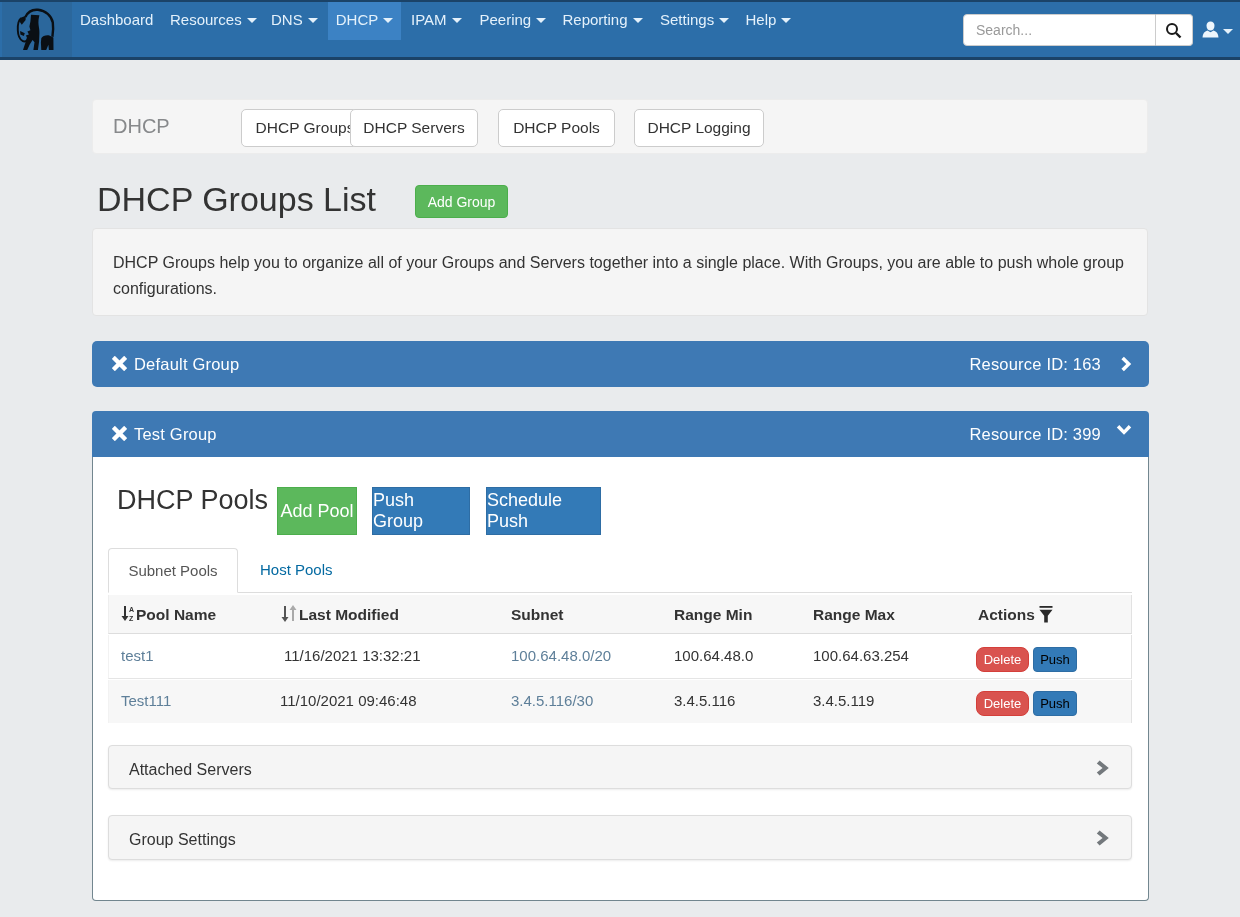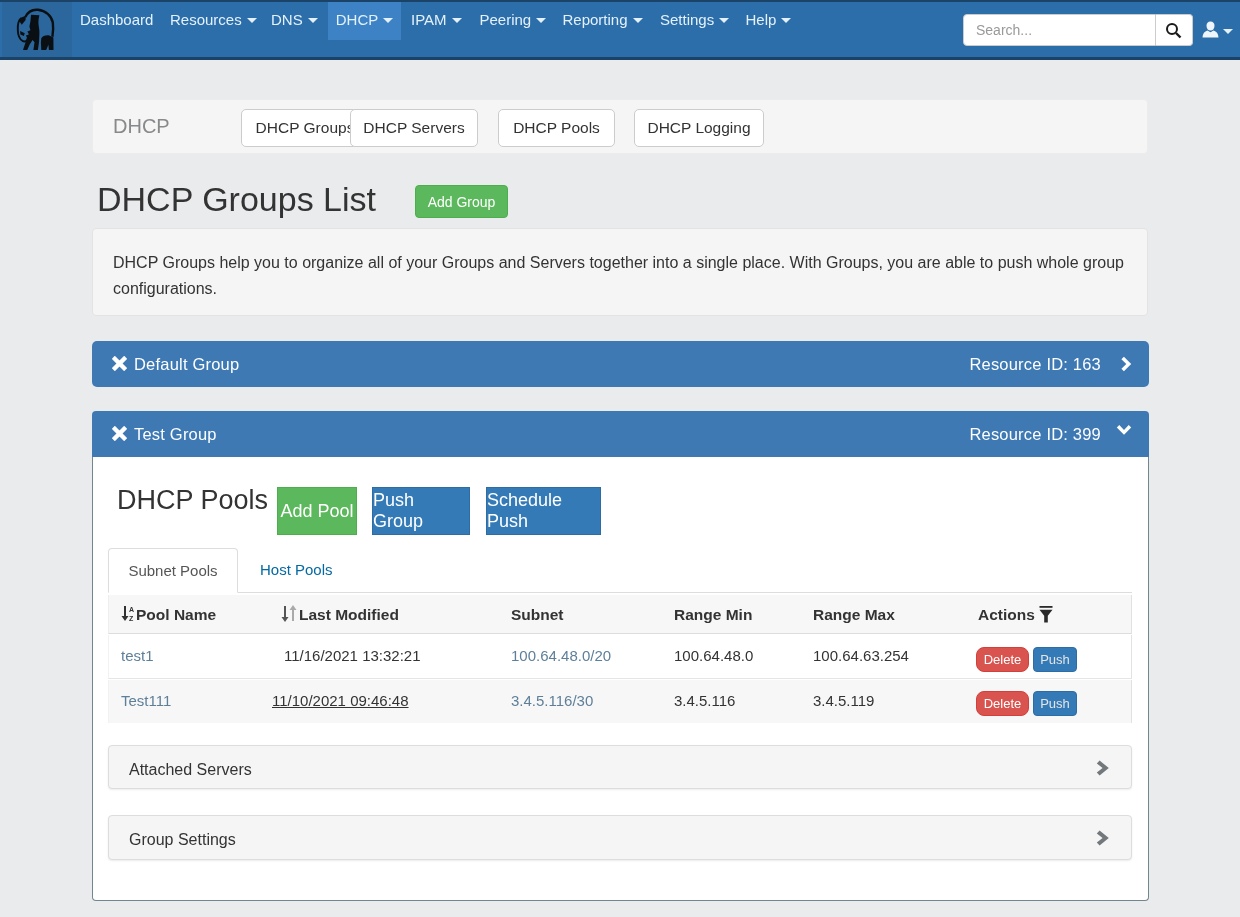--- a/index.html
+++ b/index.html
@@ -48,21 +48,21 @@
 .tabline { position:absolute; left:108px; top:592px; width:1024px; height:1px; background:#ddd; }
 .tab-active { position:absolute; left:108px; top:548px; width:130px; height:45px; background:#fff; border:1px solid #ddd; border-bottom:1px solid #fff; border-radius:4px 4px 0 0; font-size:15px; color:#555; display:flex; align-items:center; justify-content:center; }
 .tab-link { position:absolute; left:260px; top:561px; font-size:15px; color:#0369a1; }
 .thead { position:absolute; left:108px; top:595px; width:1024px; height:39px; background:#f7f7f7; border-bottom:1px solid #ddd; border-left:1px solid #eee; border-right:1px solid #e2e2e2; }
 .trow1 { position:absolute; left:108px; top:635px; width:1024px; height:44px; background:#fff; border-bottom:1px solid #e5e5e5; border-left:1px solid #f2f2f2; border-right:1px solid #e2e2e2; }
 .trow2 { position:absolute; left:108px; top:680px; width:1024px; height:43px; background:#f7f7f7; border-left:1px solid #f2f2f2; border-right:1px solid #e2e2e2; }
 .th { position:absolute; font-size:15.5px; font-weight:700; color:#333; top:11px; }
 .td { position:absolute; font-size:15px; color:#333; top:12px; }
 .td a, .mlink { color:#5e7f99; text-decoration:none; }
 .btn-del { position:absolute; width:53px; height:25px; background:#d9534f; border:1px solid #d43f3a; border-radius:8px; color:#fff; font-size:13px; display:flex; align-items:center; justify-content:center; }
-.btn-push { position:absolute; width:44px; height:25px; background:#337ab7; border:1px solid #2e6da4; border-radius:4px; color:#e5e5e5; font-size:13px; display:flex; align-items:center; justify-content:center; }
+.btn-push { position:absolute; width:44px; height:25px; background:#337ab7; border:1px solid #2e6da4; border-radius:4px; color:#000000; font-size:13px; display:flex; align-items:center; justify-content:center; }
 
 
 .acc-bar { position:absolute; left:108px; width:1024px; height:44px; background:#f5f5f5; border:1px solid #ddd; border-radius:4px; box-shadow:0 1px 2px rgba(0,0,0,0.08); }
 .acc-bar .alabel { position:absolute; left:20px; top:15px; font-size:16px; color:#333; }
 .acc-bar .achev { position:absolute; right:20px; top:14px; }
 </style>
 </head>
 <body>
 
 <div class="navbar">
@@ -181,21 +181,21 @@
   <div class="td" style="left:12px;"><a class="mlink">test1</a></div>
   <div class="td" style="left:175px;">11/16/2021 13:32:21</div>
   <div class="td" style="left:402px;"><a class="mlink">100.64.48.0/20</a></div>
   <div class="td" style="left:565px;">100.64.48.0</div>
   <div class="td" style="left:704px;">100.64.63.254</div>
   <div class="btn-del" style="left:867px; top:12px;">Delete</div>
   <div class="btn-push" style="left:924px; top:12px;">Push</div>
 </div>
 <div class="trow2">
   <div class="td" style="left:12px;"><a class="mlink">Test111</a></div>
-  <div class="td" style="left:163px;text-decoration:underline;">11/10/2021 09:46:48</div>
+  <div class="td" style="left:171px;">11/10/2021 09:46:48</div>
   <div class="td" style="left:402px;"><a class="mlink">3.4.5.116/30</a></div>
   <div class="td" style="left:565px;text-align:right;">3.4.5.116</div>
   <div class="td" style="left:704px;">3.4.5.119</div>
   <div class="btn-del" style="left:867px; top:11px;">Delete</div>
   <div class="btn-push" style="left:924px; top:11px;">Push</div>
 </div>
 
 <div class="acc-bar" style="top:745px;">
   <span class="alabel">Attached Servers</span>
   <svg class="achev" width="16" height="16" viewBox="0 0 16 16">

